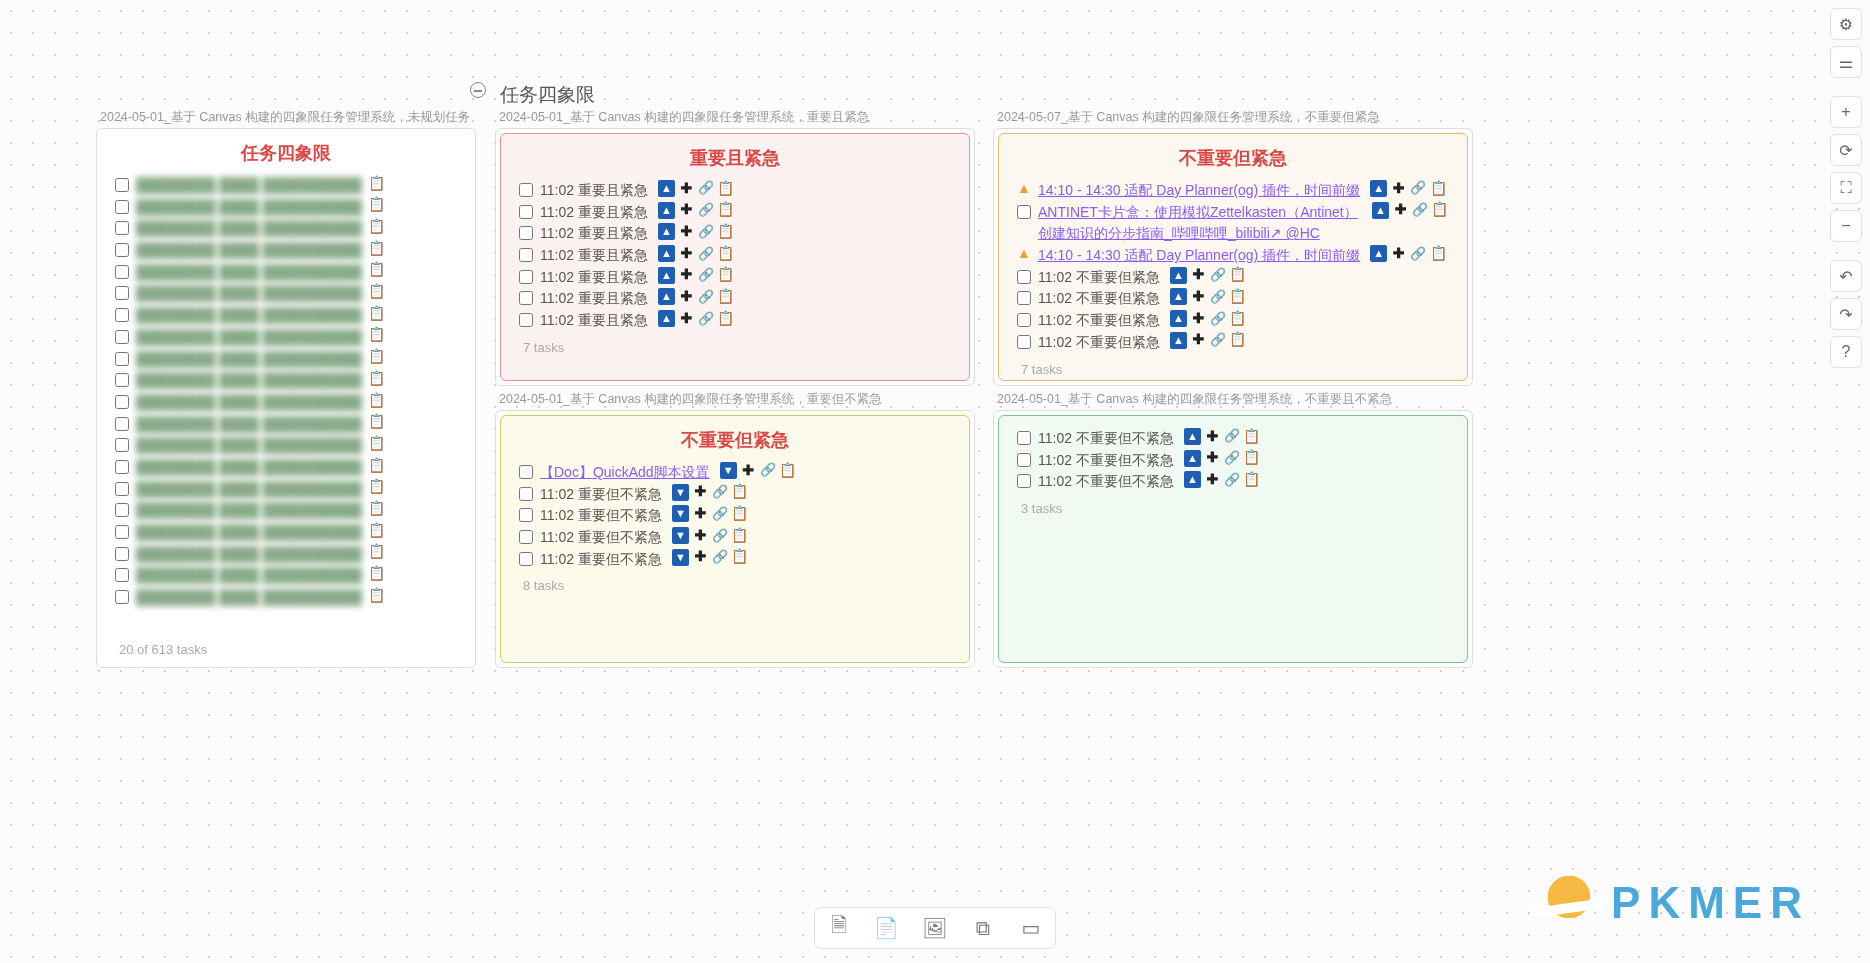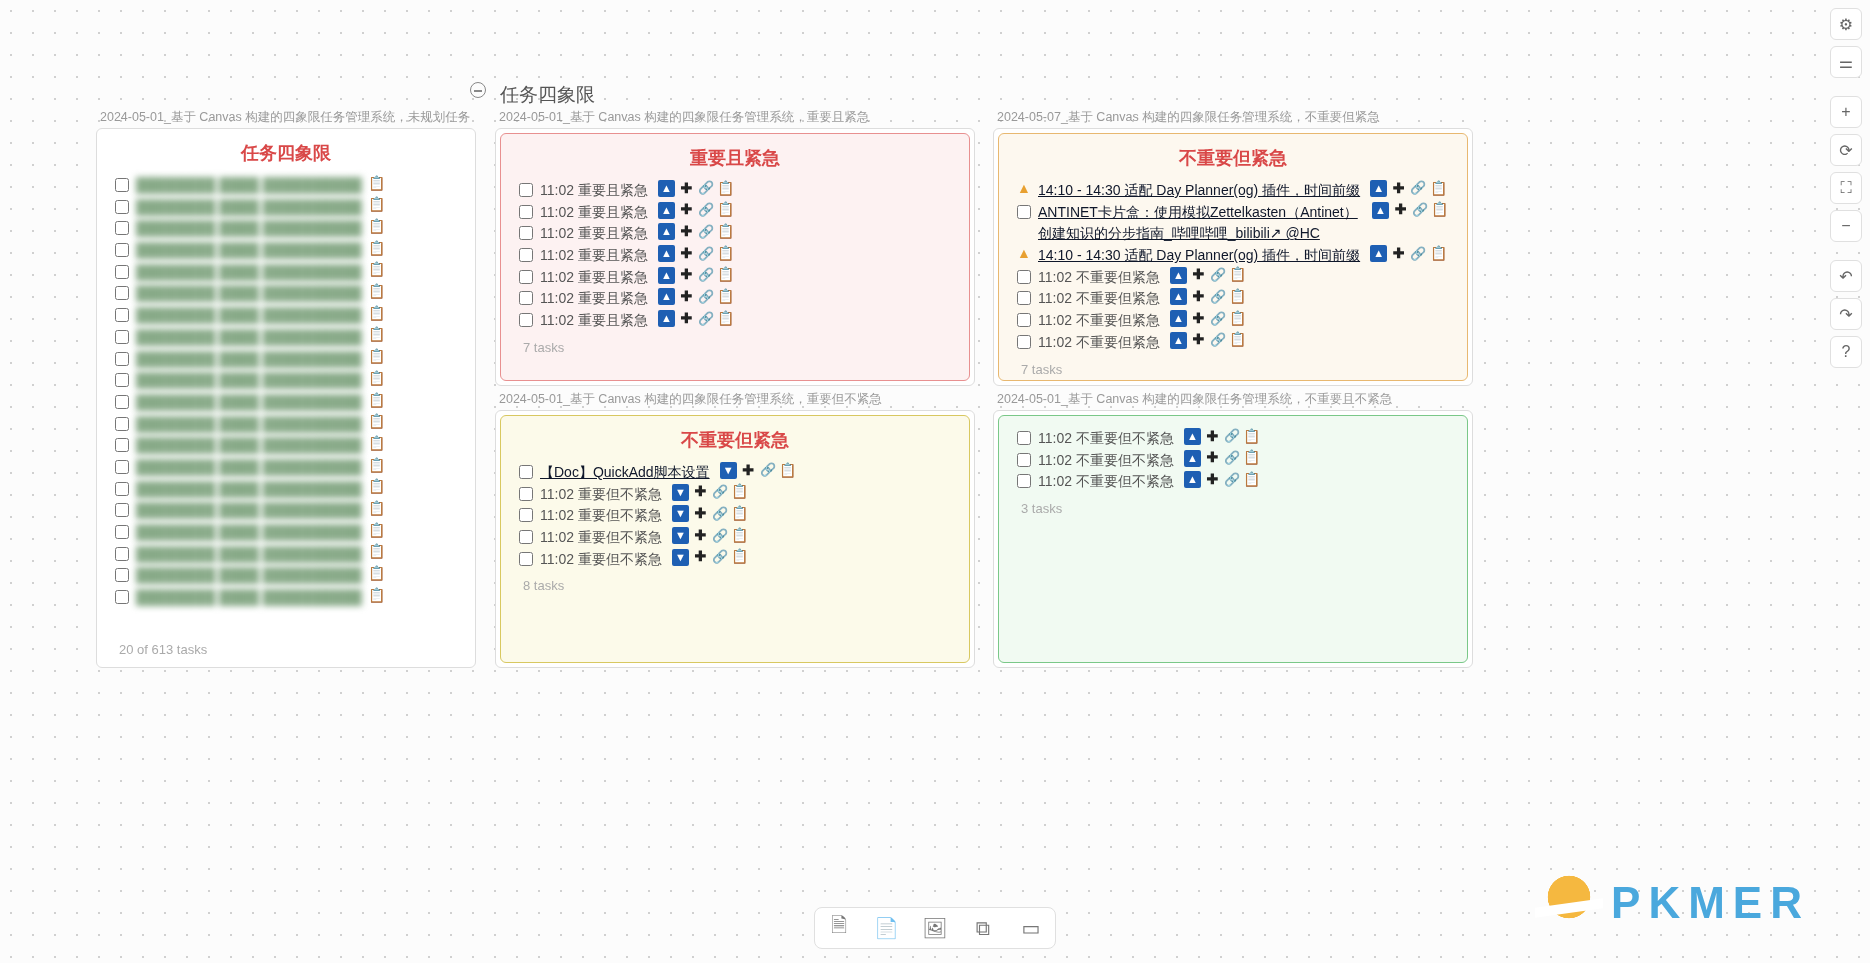--- a/index.html
+++ b/index.html
@@ -14,21 +14,21 @@
 .heading-row .collapse-icon::before { content: ""; position: absolute; left: 3px; right: 3px; top: 50%; height: 1.5px; background: #888; }
 .card { position: absolute; background: #fff; border: 1px solid #ddd; border-radius: 6px; margin-left: 20px; }
 .card-label { position: absolute; top: -20px; left: 3px; font-size: 12.5px; color: #999; white-space: nowrap; }
 .card-inner { padding: 12px 18px 14px; height: 100%; position: relative; }
 .quad-card .card-inner { border: 1.5px solid; border-radius: 6px; margin: 4px; height: calc(100% - 8px); }
 .card-title { text-align: center; font-size: 18px; font-weight: 600; margin-bottom: 10px; }
 .task-row { display: flex; align-items: flex-start; gap: 7px; font-size: 14px; line-height: 1.55; }
 .task-row input[type=checkbox] { margin-top: 3px; width: 14px; height: 14px; flex-shrink: 0; }
 .task-text { color: #555; }
 .task-text.blurred { filter: blur(3px); color: #8a8; text-decoration: underline; }
-.task-text.link { color: #0f172a; text-decoration: underline; font-weight: 500; }
+.task-text.link { color: #8b5cf6; text-decoration: underline; font-weight: 500; }
 .task-icons { display: inline-flex; gap: 3px; vertical-align: middle; margin-left: 3px; }
 .ico { width: 17px; height: 17px; display: inline-flex; align-items: center; justify-content: center; font-size: 11px; border-radius: 2px; }
 .ico-blue-up { background: #1e5fb3; color: #fff; }
 .ico-blue-down { background: #1e5fb3; color: #fff; }
 .ico-orange { color: #e8a030; font-size: 14px; }
 .ico-plus { color: #222; font-weight: bold; font-size: 14px; }
 .ico-link { color: #555; font-size: 13px; }
 .ico-clip { color: #c9a050; font-size: 14px; }
 .task-count { color: #aaa; font-size: 13px; margin-top: 8px; margin-left: 4px; }
 .bottom-toolbar { position: absolute; left: 50%; transform: translateX(-50%); bottom: 14px; background: #fff; border: 1px solid #e0e0e0; border-radius: 8px; padding: 6px 10px; display: flex; gap: 20px; z-index: 10; }

